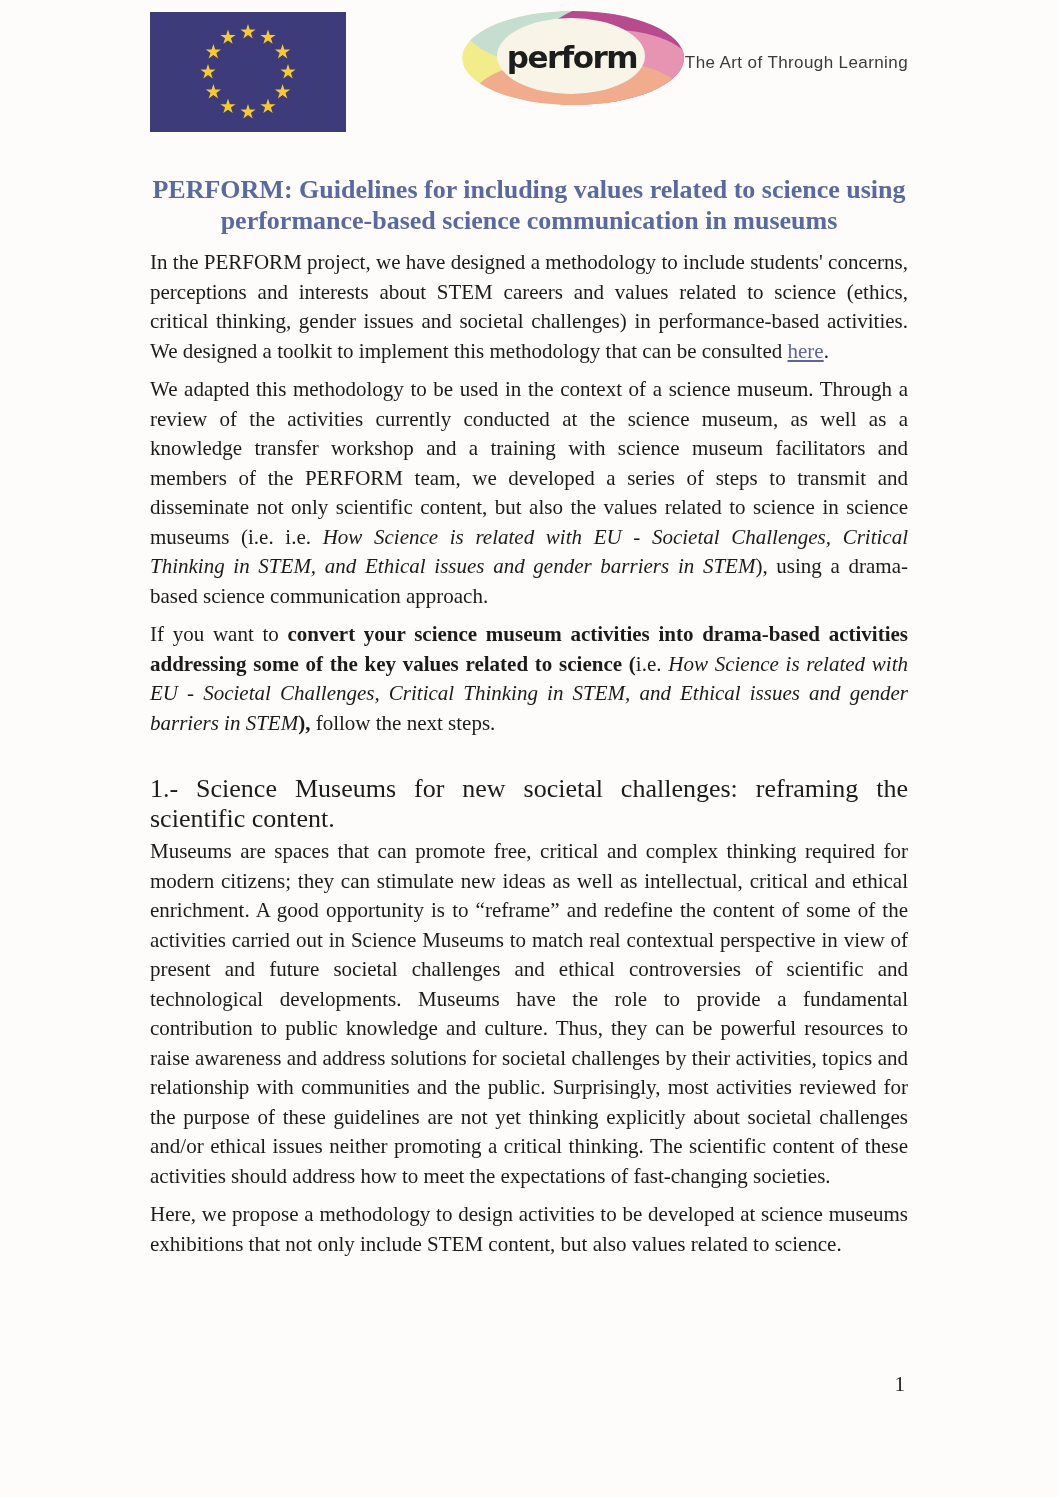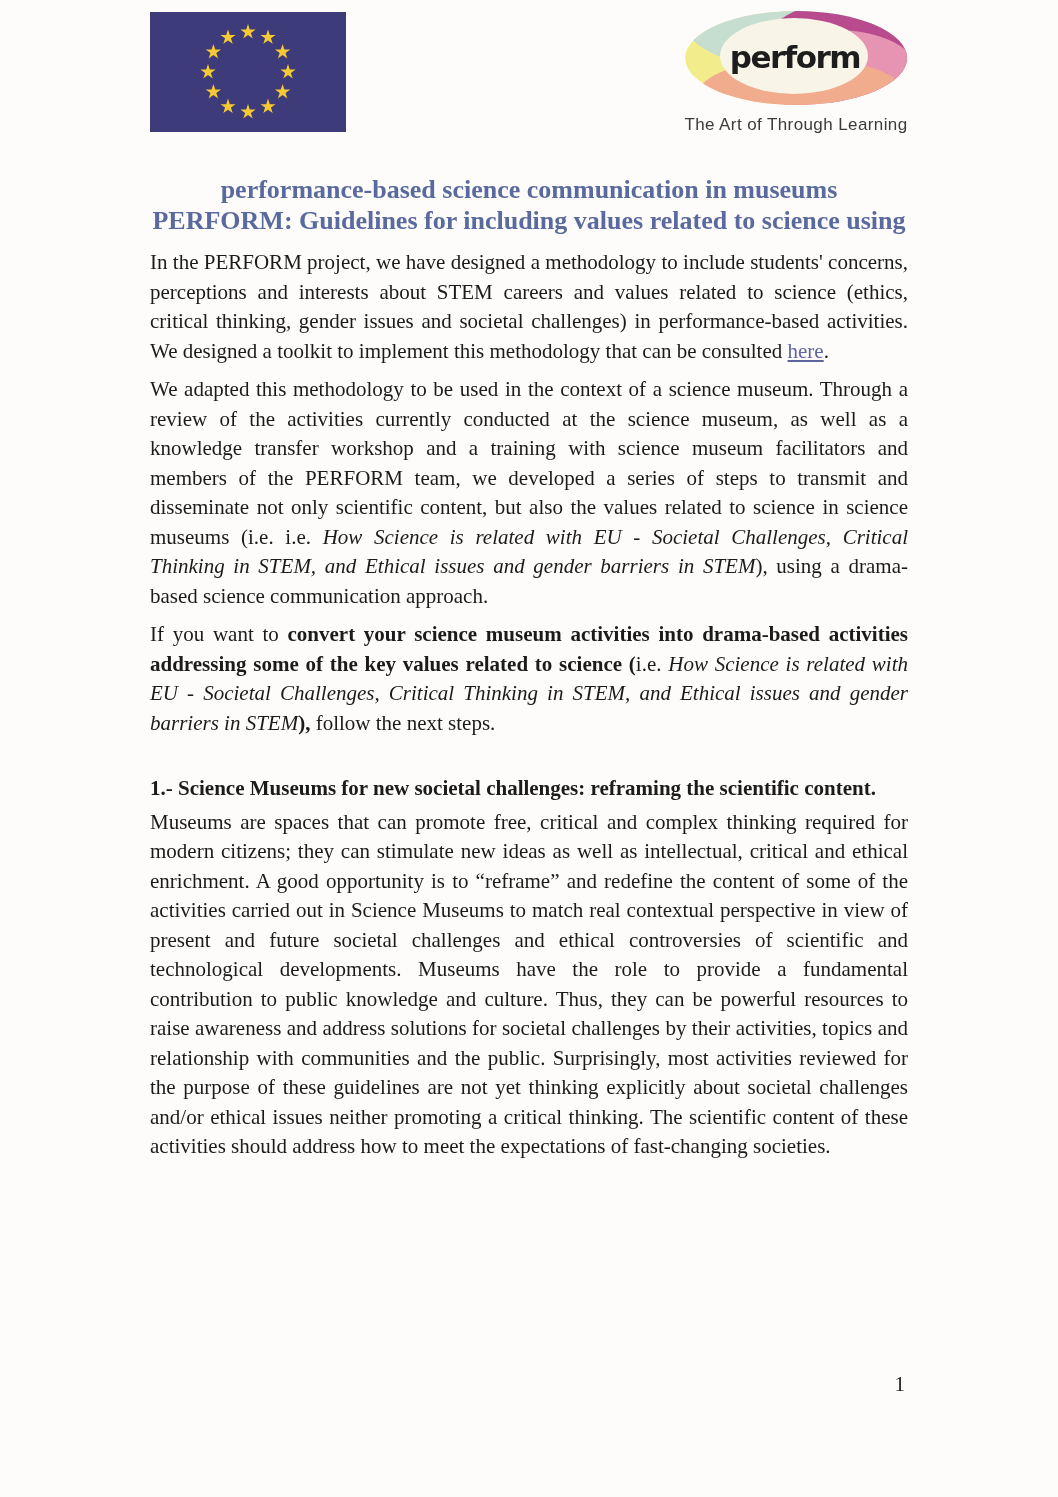--- a/index.html
+++ b/index.html
@@ -22,21 +22,21 @@
   }
   .header-row {
     display: flex;
     justify-content: space-between;
     align-items: flex-start;
     height: 126px;
   }
   .eu-flag { display: block; }
   .logo-block {
     display: flex;
-    flex-direction: column;
+    flex-direction: row;
     align-items: center;
     margin-top: -2px;
   }
   .logo-tagline {
     font-family: "Liberation Sans", sans-serif;
     font-size: 17px;
     letter-spacing: 0.4px;
     color: #3b3b3b;
     margin-top: 9px;
     white-space: nowrap;
@@ -57,23 +57,23 @@
     margin-bottom: 9px;
   }
   p.standalone {
     font-size: 21px;
     line-height: 29.5px;
     margin-top: 32px;
     margin-bottom: 0;
     text-align: left;
   }
   p.heading {
-    font-size: 21px;
+    font-size: 26px;
     line-height: 29.5px;
-    font-weight: bold;
+    font-weight: normal;
     text-align: justify;
     margin-top: 36px;
     margin-bottom: 4px;
   }
   .seg-bold { font-weight: bold; }
   .seg-italic { font-style: italic; }
   a.seg-link {
     color: #5f63a0;
     text-decoration: underline;
     cursor: pointer;
@@ -130,28 +130,29 @@
             <ellipse cx="118" cy="86" rx="105" ry="38" fill="#f0ac8d"></ellipse>
             <ellipse cx="110" cy="46" rx="74" ry="38" fill="#f8f4e8"></ellipse>
           </g>
           <text x="111" y="58" text-anchor="middle" font-family="DejaVu Sans, sans-serif" font-weight="bold" font-size="31" letter-spacing="-1.5" fill="#1d1d1d">perform</text>
         </svg>
         <div class="logo-tagline">The Art of Through Learning</div>
       </div>
     </div>
 
     <div class="doc-title">
+      <div>PERFORM: Guidelines for including values related to science using</div>
       <div>performance-based science communication in museums</div>
-      <div>PERFORM: Guidelines for including values related to science using</div>
     </div>
 
     <div class="body-text">
       <p class="para"><span class="seg-normal">In the PERFORM project, we have designed a methodology to include students' concerns, perceptions and interests about STEM careers and values related to science (ethics, critical thinking, gender issues and societal challenges) in performance-based activities. We designed a toolkit to implement this methodology that can be consulted </span><a href="#" class="seg-link">here</a><span class="seg-normal">.</span></p>
       <p class="para"><span class="seg-normal">We adapted this methodology to be used in the context of a science museum. Through a review of the activities currently conducted at the science museum, as well as a knowledge transfer workshop and a training with science museum facilitators and members of the PERFORM team, we developed a series of steps to transmit and disseminate not only scientific content, but also the values related to science in science museums (i.e. i.e. </span><span class="seg-italic">How Science is related with EU - Societal Challenges, Critical Thinking in STEM, and Ethical issues and gender barriers in STEM</span><span class="seg-normal">), using a drama-based science communication approach.</span></p>
       <p class="para"><span class="seg-normal">If you want to </span><span class="seg-bold">convert your science museum activities into drama-based activities addressing some of the key values related to science (</span><span class="seg-normal">i.e. </span><span class="seg-italic">How Science is related with EU - Societal Challenges, Critical Thinking in STEM, and Ethical issues and gender barriers in STEM</span><span class="seg-bold">),</span><span class="seg-normal"> follow the next steps.</span></p>
       <p class="heading"><span class="seg-normal">1.- Science Museums for new societal challenges: reframing the scientific content.</span></p>
       <p class="para"><span class="seg-normal">Museums are spaces that can promote free, critical and complex thinking required for modern citizens; they can stimulate new ideas as well as intellectual, critical and ethical enrichment. A good opportunity is to “reframe” and redefine the content of some of the activities carried out in Science Museums to match real contextual perspective in view of present and future societal challenges and ethical controversies of scientific and technological developments. Museums have the role to provide a fundamental contribution to public knowledge and culture. Thus, they can be powerful resources to raise awareness and address solutions for societal challenges by their activities, topics and relationship with communities and the public. Surprisingly, most activities reviewed for the purpose of these guidelines are not yet thinking explicitly about societal challenges and/or ethical issues neither promoting a critical thinking. The scientific content of these activities should address how to meet the expectations of fast-changing societies.</span></p>
+      <p class="para"><span class="seg-normal">Here, we propose a methodology to design activities to be developed at science museums exhibitions that not only include STEM content, but also values related to science.</span></p>
     </div>
 
   </div>
 
   <div class="page-number">1</div>
 </div>
 
 </body></html>

